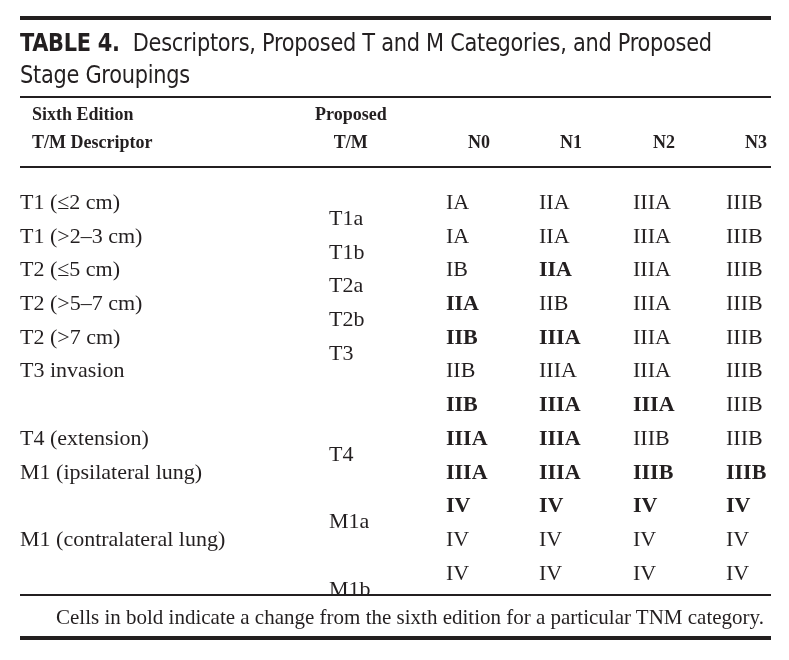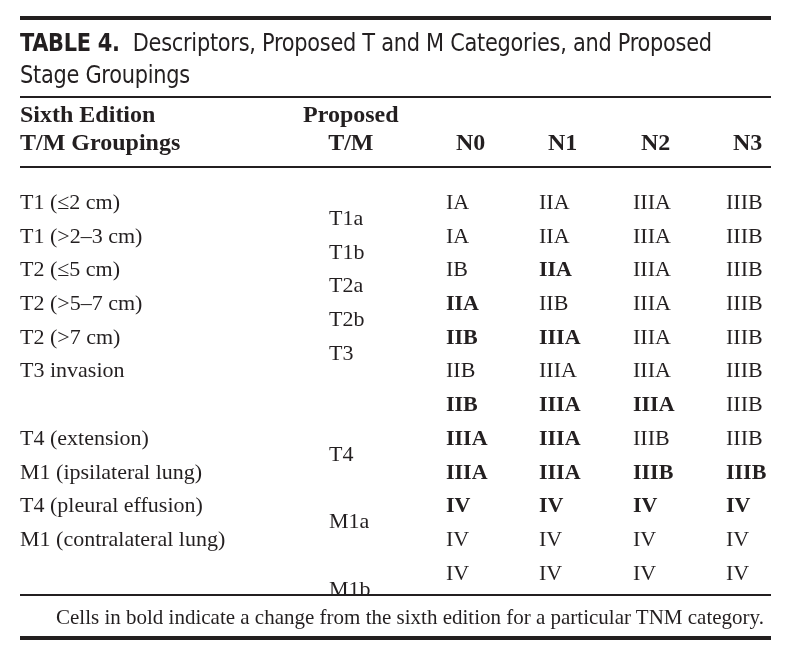--- a/index.html
+++ b/index.html
@@ -11,22 +11,22 @@
     .rule-body { top: 594px; height: 2px; }
     .rule-bottom { top: 636px; height: 4px; }
     .caption {
       position: absolute; left: 20px; top: 27px; width: 760px;
       font-family: "DejaVu Sans", sans-serif; font-size: 25px; line-height: 32px;
       letter-spacing: -0.3px; font-stretch: condensed;
       transform: scaleX(0.93); transform-origin: left top;
     }
     .caption .label { font-weight: bold; margin-right: 14px; }
     .thead {
-      position: absolute; top: 106px; left: 0; width: 657px; height: 56px;
-      font-family: "Liberation Serif", serif; font-weight: bold; font-size: 24px; line-height: 28px;
+      position: absolute; top: 106px; left: 12px; width: 657px; height: 56px;
+      font-family: "Liberation Serif", serif; font-weight: bold; font-size: 18px; line-height: 28px;
     }
     .thead .h { position: absolute; bottom: 6px; }
     .h-desc { left: 20px; }
     .h-tm { left: 303px; text-align: center; margin-top: 39px; }
     .h-tm span { display: block; }
     .h-n0 { left: 456px; }
     .h-n1 { left: 548px; }
     .h-n2 { left: 641px; }
     .h-n3 { left: 733px; }
     .tbody { position: absolute; top: 185px; left: 0; width: 637px; font-family: "Liberation Serif", serif; font-size: 22px; }
@@ -51,21 +51,21 @@
 
 <div class="caption">
   <span class="label">TABLE 4.</span><span>Descriptors, Proposed T and M Categories, and Proposed Stage Groupings</span>
 </div>
 
 <div class="rule rule-title"></div>
 
 <div class="thead">
   <div class="h h-desc">
     <div>Sixth Edition</div>
-    <div>T/M Groupings</div>
+    <div>T/M Descriptor</div>
   </div>
   <div class="h h-tm">
     <span>Proposed</span>
     <span>T/M</span>
   </div>
   <div class="h h-n0">N0</div>
   <div class="h h-n1">N1</div>
   <div class="h h-n2">N2</div>
   <div class="h h-n3">N3</div>
 </div>
@@ -138,21 +138,20 @@
     </div>
     <div class="row">
       <div class="c c-desc">M1 (ipsilateral lung)</div>
       <div class="c c-tm"></div>
       <div class="c c-n0 b">IIIA</div>
       <div class="c c-n1 b">IIIA</div>
       <div class="c c-n2 b">IIIB</div>
       <div class="c c-n3 b">IIIB</div>
     </div>
     <div class="row">
-      <div class="c c-desc">T4 (pleural effusion)</div>
       <div class="c c-tm">M1a</div>
       <div class="c c-n0 b">IV</div>
       <div class="c c-n1 b">IV</div>
       <div class="c c-n2 b">IV</div>
       <div class="c c-n3 b">IV</div>
     </div>
     <div class="row">
       <div class="c c-desc">M1 (contralateral lung)</div>
       <div class="c c-tm"></div>
       <div class="c c-n0">IV</div>

